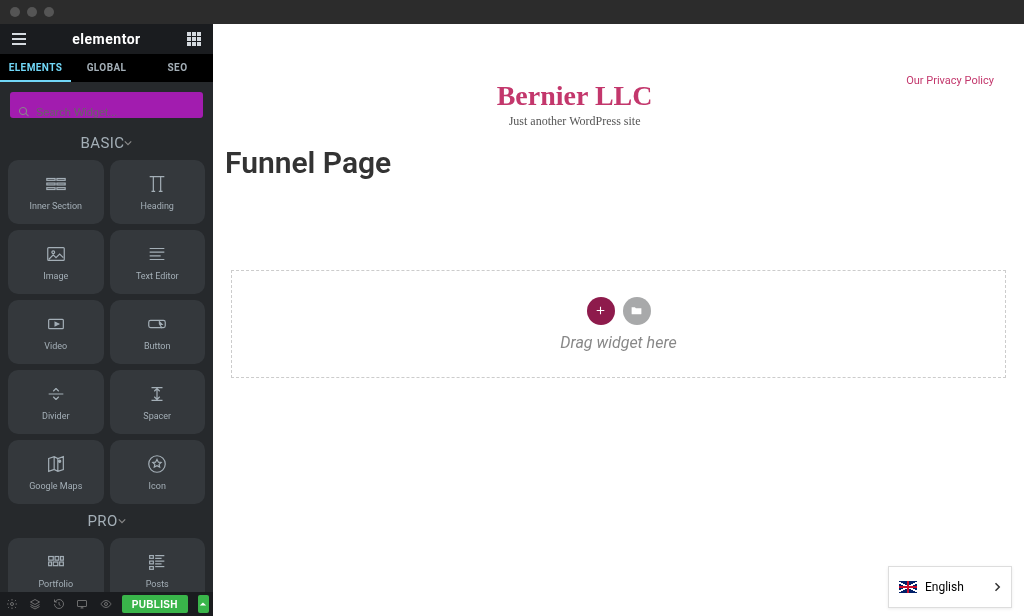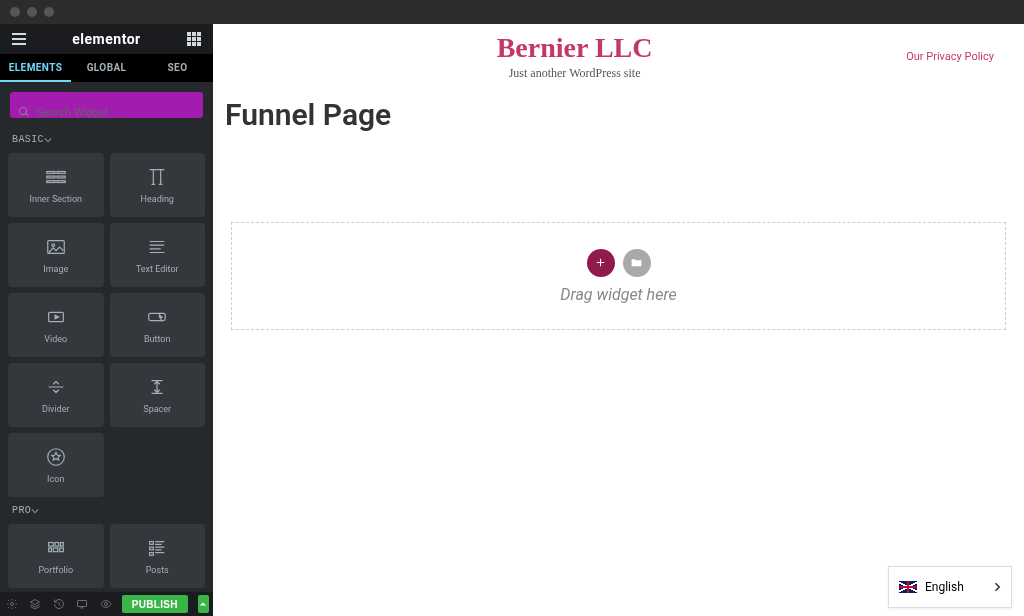--- a/index.html
+++ b/index.html
@@ -23,44 +23,44 @@
 .tabs { display: flex; height: 28px; background: #000000; font-size: 10px; font-weight: bold; }
 .tab { flex: 1; display: flex; align-items: center; justify-content: center; color: #a4afb7; cursor: pointer; border-bottom: 2px solid transparent; letter-spacing: .4px; }
 .tab.active { color: #71d7f7; border-bottom-color: #71d7f7; }
 
 .search { padding: 10px 10px 8px; }
 .search-box { background: #a21caf; border-radius: 3px; height: 26px; display: flex; align-items: flex-end; padding: 0 8px; gap: 6px; }
 .search-box svg { width: 12px; height: 12px; fill: #888; }
 .search-box input { flex: 1; background: transparent; border: none; outline: none; color: #d5dadf; font-size: 11px; }
 .search-box input::placeholder { color: #666; }
 
-.category { display: flex; justify-content: flex-start; align-items: center; padding: 8px 12px; font-size: 10px; color: #a4afb7; cursor: pointer; letter-spacing: .4px; font-family: Liberation Mono, monospace; }
+.category { display: flex; justify-content: center; align-items: center; padding: 8px 12px; font-size: 15px; color: #a4afb7; cursor: pointer; letter-spacing: .4px; }
 .chevron { width: 8px; height: 8px; }
 
 .widgets { display: grid; grid-template-columns: 1fr 1fr; gap: 6px; padding: 0 8px; }
-.widget { background: #34383c; height: 64px; display: flex; flex-direction: column; align-items: center; justify-content: center; gap: 6px; cursor: grab; border-radius: 4px; }
+.widget { background: #34383c; height: 64px; display: flex; flex-direction: column; align-items: center; justify-content: center; gap: 6px; cursor: grab; border-radius: 10px; }
 .widget svg { width: 22px; height: 22px; stroke: #a4afb7; fill: none; stroke-width: 1.3; }
 .widget-label { font-size: 9px; color: #a4afb7; }
 
 .sidebar-scroll { flex: 1; overflow-y: auto; }
 
 .sidebar-footer { height: 24px; background: #1a1c1f; display: flex; align-items: center; gap: 8px; padding: 0 4px; }
 .footer-btn { width: 22px; height: 20px; display: flex; align-items: center; justify-content: center; cursor: pointer; }
 .footer-btn svg { width: 12px; height: 12px; stroke: #888; fill: none; stroke-width: 1.5; }
 .publish-btn { margin-left: auto; background: #39b54a; color: #fff; font-size: 10px; font-weight: 700; height: 18px; padding: 0 10px; border: none; border-radius: 2px; cursor: pointer; display: flex; align-items: center; letter-spacing: .3px; }
 .publish-caret { width: 16px; height: 18px; background: #39b54a; margin-left: 2px; border-radius: 2px; display: flex; align-items: center; justify-content: center; cursor: pointer; }
 .publish-caret svg { width: 8px; height: 8px; fill: #fff; }
 
 .collapse-handle { position: absolute; right: -10px; top: 290px; width: 10px; height: 40px; background: #34383c; display: flex; align-items: center; justify-content: center; cursor: pointer; border-radius: 0 3px 3px 0; }
 .collapse-handle svg { width: 6px; height: 10px; fill: #888; }
 
 
 .canvas { flex: 1; background: #fff; position: relative; overflow: auto; }
 .site-header { display: flex; align-items: center; padding: 8px 30px 0; }
-.site-title-wrap { flex: 1; text-align: center; }
+.site-title-wrap { flex: 1; text-align: center; margin-top: 48px; }
 .site-title { font-family: Georgia, 'Times New Roman', serif; font-size: 28px; color: #c3376c; font-weight: 600; }
 .site-tag { font-size: 12px; color: #555; margin-top: 2px; font-family: Georgia, serif; }
 .nav-link { color: #c3376c; font-size: 11px; text-decoration: none; }
 
 .page-title { font-size: 30px; font-weight: 600; color: #333; padding: 16px 0 0 12px; }
 
 .dropzone { margin: 90px 18px 20px; border: 1px dashed #ccc; height: 108px; display: flex; flex-direction: column; align-items: center; justify-content: center; gap: 8px; }
 .dz-buttons { display: flex; gap: 8px; }
 .dz-btn { width: 28px; height: 28px; border-radius: 50%; display: flex; align-items: center; justify-content: center; cursor: pointer; }
 .dz-add { background: #8e1b4c; }
@@ -189,20 +189,27 @@
           <span class="widget-label">Divider</span>
         </div>
         <div class="widget">
           <svg viewBox="0 0 24 24">
               <path d="M6 5h12M6 19h12M12 5v14M9 9l3-3 3 3M9 15l3 3 3-3"></path>
             </svg>
           <span class="widget-label">Spacer</span>
         </div>
         <div class="widget">
           <svg viewBox="0 0 24 24">
+              <path d="M4 6l6-2 4 2 6-2v14l-6 2-4-2-6 2zM10 4v14M14 6v14"></path>
+              <circle cx="16" cy="9" r="1.2" fill="#a4afb7"></circle>
+            </svg>
+          <span class="widget-label">Google Maps</span>
+        </div>
+        <div class="widget">
+          <svg viewBox="0 0 24 24">
               <circle cx="12" cy="12" r="9"></circle>
               <path d="M12 7l1.5 3 3 .4-2.2 2 .6 3-2.9-1.6L9 15.4l.6-3-2.2-2 3-.4z"></path>
             </svg>
           <span class="widget-label">Icon</span>
         </div>
       </div>
 
       <div class="category">
         <span>PRO</span>
         <svg class="chevron" viewBox="0 0 10 10">

